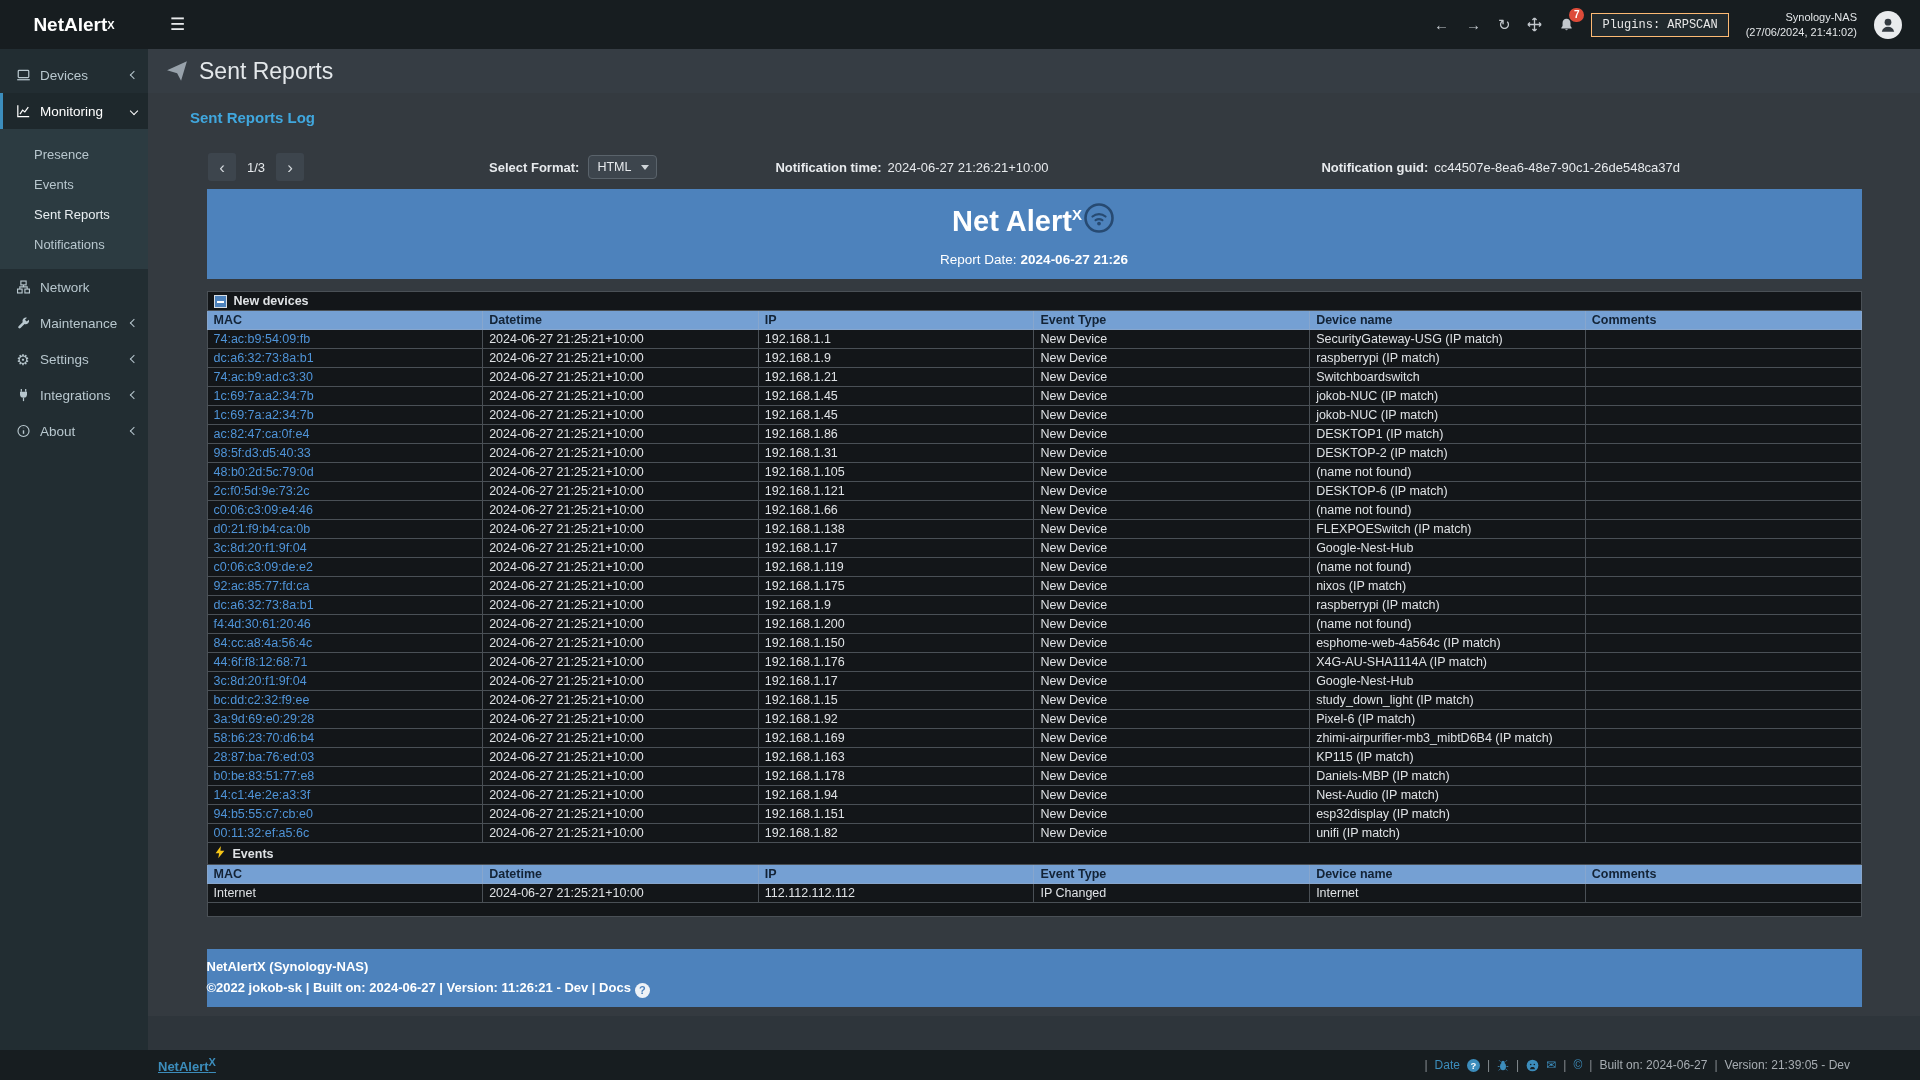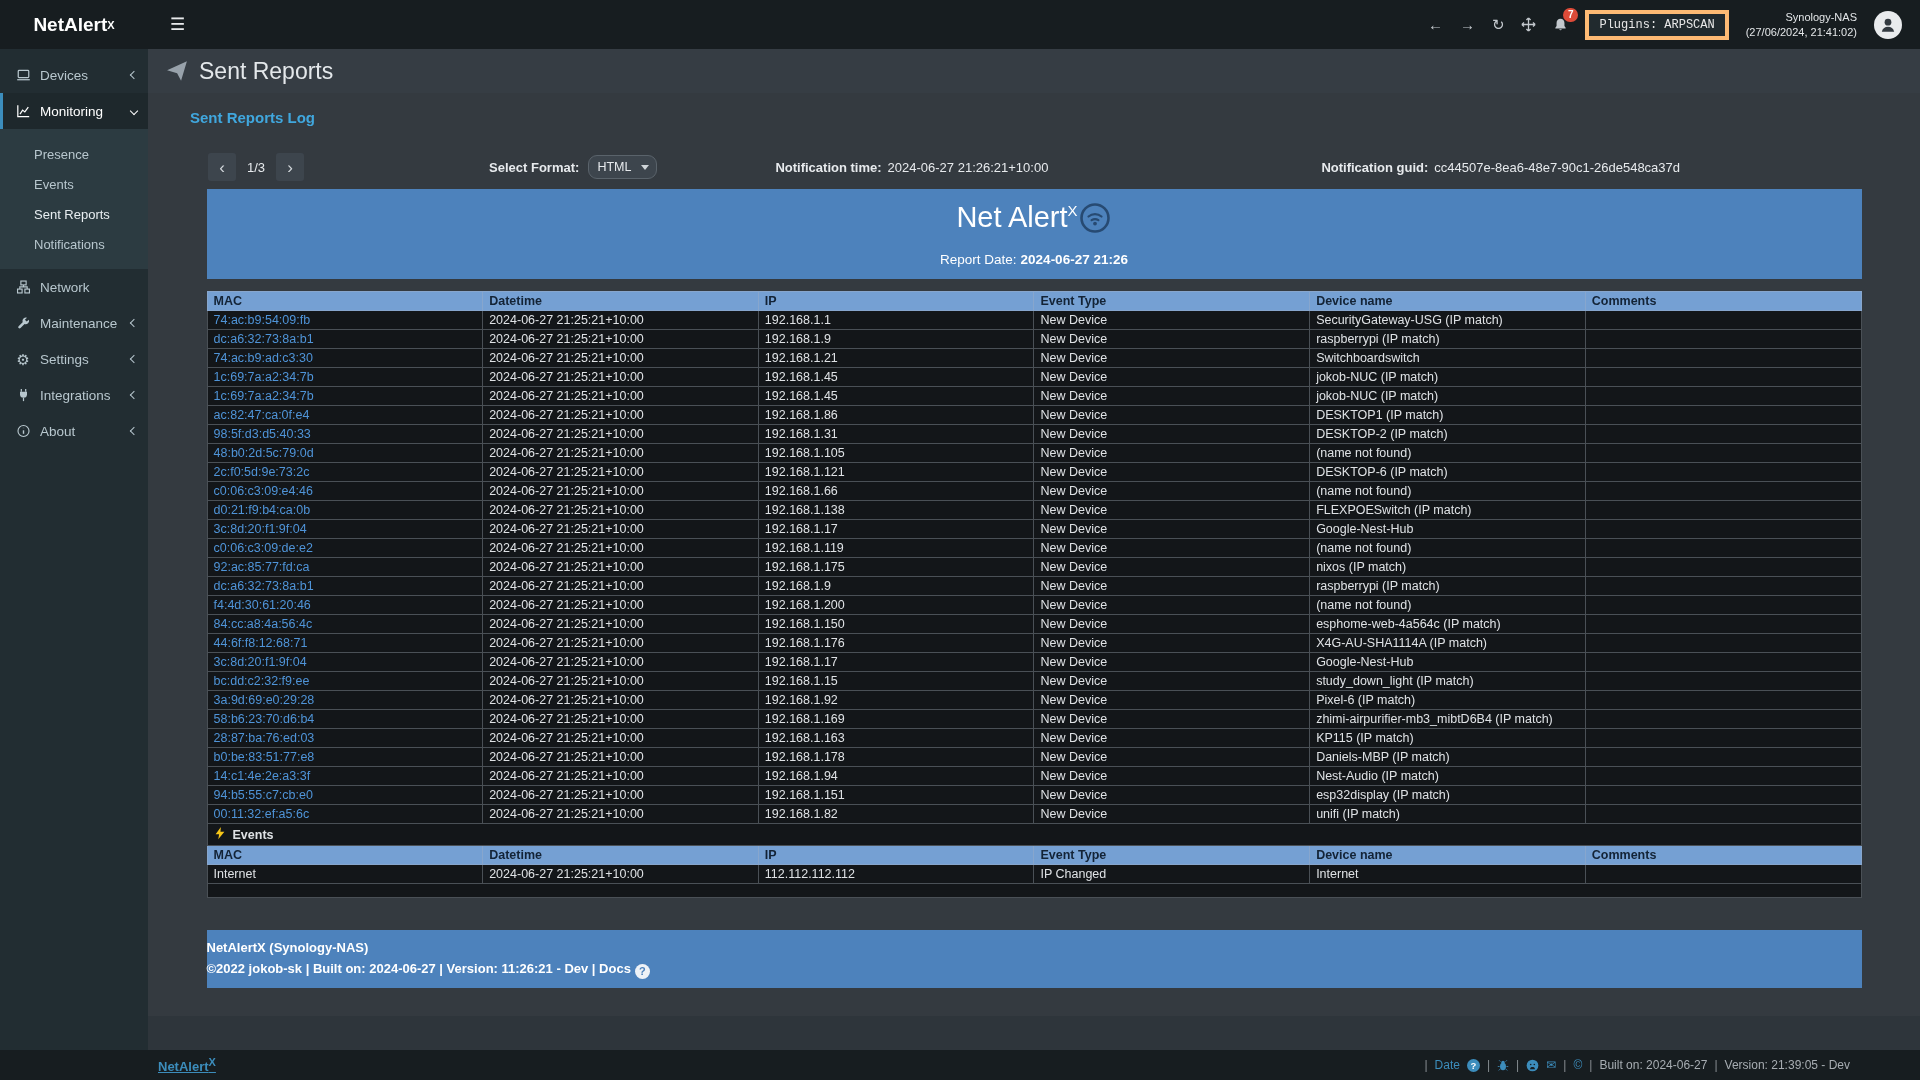--- a/index.html
+++ b/index.html
@@ -17,21 +17,21 @@
   .brand sup, .f-brand sup { font-size:11px; }
   .hamburger { color:#e8eaec; font-size:17px; margin-left:22px; cursor:pointer; }
   .nav-right { margin-left:auto; display:flex; align-items:center; gap:17px; padding-right:18px; }
   .nav-icon { color:#c3c8cd; font-size:15px; cursor:pointer; line-height:1; }
   .nav-icon svg { display:block; }
   .bell-wrap { position:relative; cursor:pointer; color:#c3c8cd; }
   .bell-wrap svg { display:block; }
   .badge { position:absolute; top:-9px; right:-10px; background:#dd4b39; color:#fff;
            font-size:10px; line-height:1; padding:2px 5px; border-radius:8px; font-weight:700; }
   .plugins-badge { font-family:"Liberation Mono", monospace; font-size:12px; color:#e8e8e8;
-                   background:#212a2e; border:4px solid #fdba74; padding:4px 10px; cursor:pointer; }
+                   background:#212a2e; border:1px solid #fdba74; padding:4px 10px; cursor:pointer; }
   .host-info { color:#e3e6e8; font-size:11px; line-height:1.3;text-align:right; }
   .avatar { width:28px; height:28px; border-radius:50%; background:#e9ebed;
             display:flex; align-items:center; justify-content:center; cursor:pointer; }
 
   
   .layout { flex:1 1 auto; display:flex; min-height:0; }
   .sidebar { flex:0 0 148px; background:#222d32; padding-top:8px; }
   .menu-item { height:36px; display:flex; align-items:center; gap:9px; padding:0 11px 0 12px;
                color:#b8c7ce; font-size:13.5px; border-left:3px solid transparent; cursor:pointer; }
   .menu-item.active { background:#1e282c; color:#fff; border-left-color:#3c8dbc; }
@@ -60,33 +60,33 @@
   .controls { display:flex; align-items:center; margin-top:26px; padding-left:60px;
               color:#e7eaed; font-size:13px; }
   .pager-btn { width:28px; height:28px; background:#3d454d; border:none; border-radius:3px;
                color:#d2d7db; font-size:17px; line-height:1; cursor:pointer;
                display:inline-flex; align-items:center; justify-content:center; }
   .pager-info { margin:0 11px; }
   .format-group { display:flex; align-items:center; gap:9px; margin-left:185px; }
   .lbl { font-weight:700; }
   .select-wrap { position:relative; display:inline-block; }
   .select-wrap select { appearance:none; -webkit-appearance:none; background:#3d454d; color:#e7eaed;
-                        border:1px solid #5a636b; border-radius:9px; font-size:12.5px;
+                        border:1px solid #5a636b; border-radius:4px; font-size:12.5px;
                         padding:4px 24px 4px 8px; font-family:inherit; cursor:pointer; }
   .select-wrap::after { content:""; position:absolute; right:8px; top:50%; margin-top:-2px;
                         border-left:4px solid transparent; border-right:4px solid transparent;
                         border-top:5px solid #cfd4d8; pointer-events:none; }
   .ntime-group { margin-left:118px; }
   .nguid-group { margin-left:273px; }
   .val { margin-left:6px; }
 
   
   .report { width:1655px; margin:8px auto 0; }
   .report-head { background:#4d82bc; color:#fff; text-align:center; padding:12px 0; }
-  .report-title { font-size:29px; font-weight:400; display:inline-flex; }
+  .report-title { font-size:29px; font-weight:700; display:inline-flex; align-items:center; }
   .report-title sup { font-size:15px; }
   .report-date { margin-top:10px; font-size:13.5px; }
   .report-date b { margin-left:4px;text-align:right; }
 
   .report-table { width:100%; border-collapse:collapse; table-layout:fixed; margin-top:12px;
                   border:1px solid #b9bcc0; }
   .section-row td { background:#6390c9; color:#fff; font-weight:700; font-size:13.5px;
                     padding:3px 6px; border:1px solid #7d9cc3; }
   .sec-inner { display:flex; align-items:center; gap:7px; }
   .nd-icon { width:13px; height:13px; background:#4d82bc; border:1px solid #d7dde3;
@@ -307,20 +307,28 @@
               </svg>
             </span>
           </div>
           <div class="report-date">
             <span>Report Date:</span><b>2024-06-27 21:26</b>
           </div>
         </div>
 
         <table class="report-table">
           <tbody>
+            <tr class="section-row">
+              <td colspan="6">
+                <span class="sec-inner">
+                  <span class="nd-icon"></span>
+                  <span>New devices</span>
+                </span>
+              </td>
+            </tr>
             <tr class="cols-row">
                 <th>MAC</th>
                 <th>Datetime</th>
                 <th>IP</th>
                 <th>Event Type</th>
                 <th>Device name</th>
                 <th>Comments</th>
               </tr>
           </tbody>
           <tbody>

